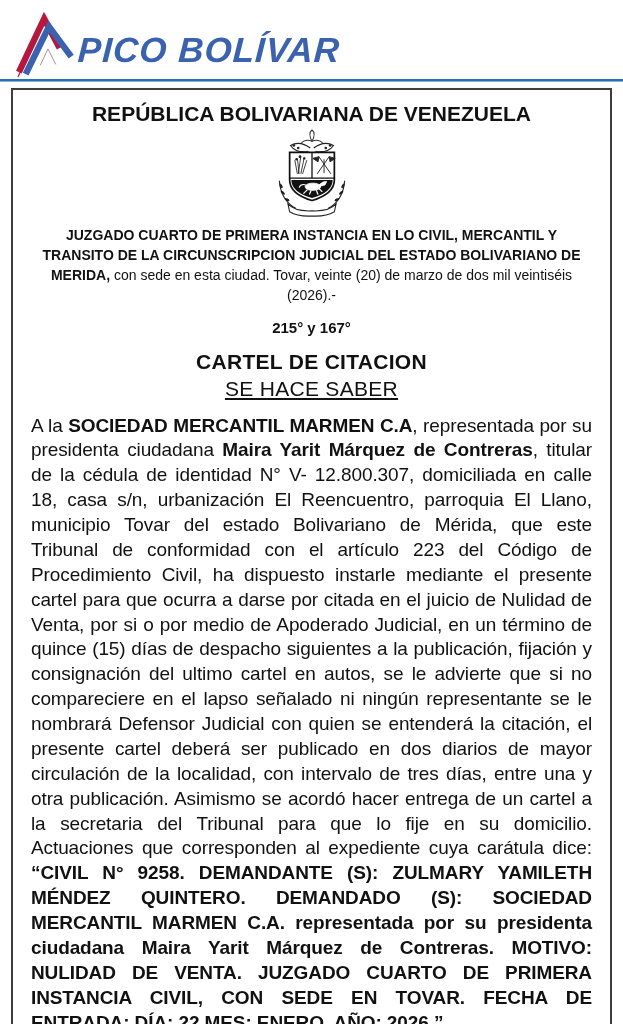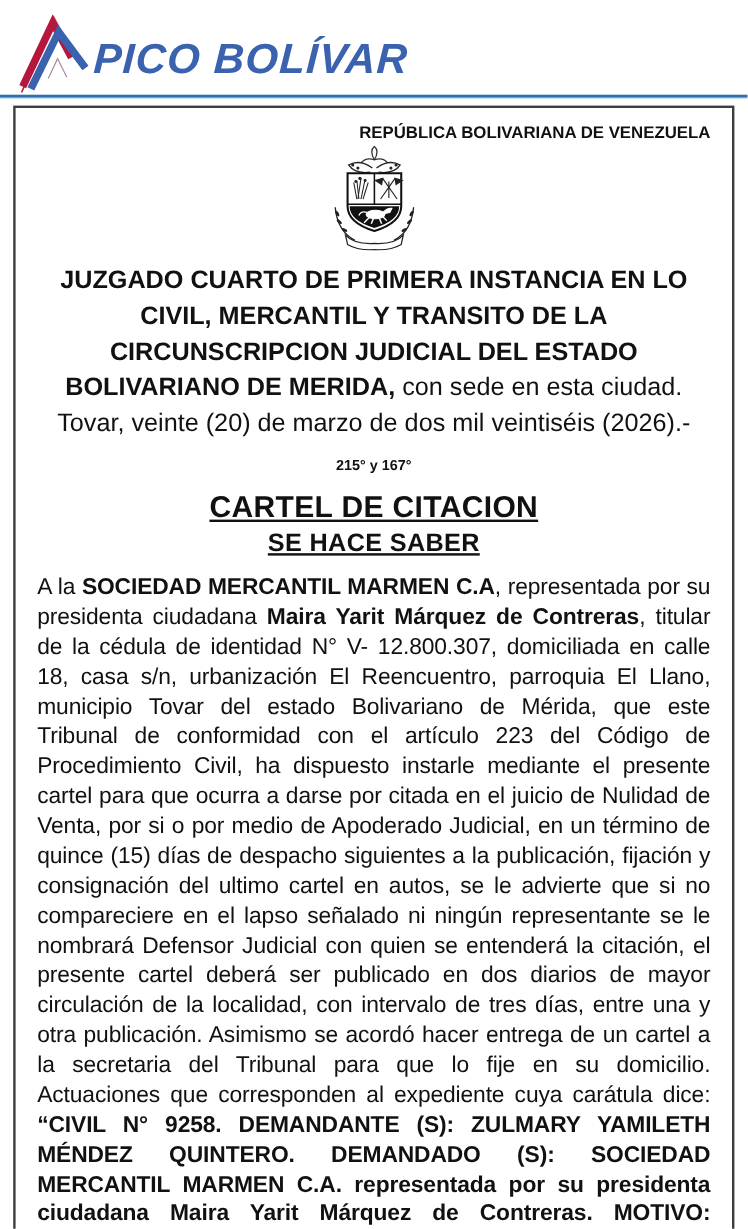--- a/index.html
+++ b/index.html
@@ -39,49 +39,48 @@
   }
 
   
   .notice {
     margin: 6px 11px 0 11px;
     border: 2px solid #3d3d3d;
     background: #fff;
     padding: 8px 18px 14px 18px;
   }
   .republic-title {
-    font-size: 14px;
-    font-weight: bold;
-    text-align: right;
+    font-size: 21px;
+    font-weight: bold;
+    text-align: center;
     margin: 4px 0 2px 0;
   }
   .arms-wrap { text-align: center; margin: 2px 0 0 0; }
   .court-heading {
+    font-size: 14px;
+    line-height: 1.42;
+    text-align: center;
+    margin: 4px 0 0 0;
+  }
+  .anniv {
+    font-size: 15px;
+    font-weight: bold;
+    text-align: center;
+    margin: 13px 0 0 0;
+  }
+  .notice-title {
     font-size: 21px;
-    line-height: 1.42;
-    text-align: center;
-    margin: 4px 0 0 0;
-  }
-  .anniv {
-    font-size: 12px;
-    font-weight: bold;
-    text-align: center;
-    margin: 13px 0 0 0;
-  }
-  .notice-title {
-    font-size: 25px;
     font-weight: bold;
     text-align: center;
     letter-spacing: 0.3px;
     margin: 14px 0 0 0;
-    text-decoration: underline;
   }
   .notice-subtitle {
     font-size: 21px;
-    font-weight: bold;
+    font-weight: normal;
     text-align: center;
     text-decoration: underline;
     letter-spacing: 0.3px;
     margin: 3px 0 0 0;
   }
   .body-text {
     font-size: 19px;
     line-height: 1.31;
     text-align: justify;
     letter-spacing: -0.1px;

